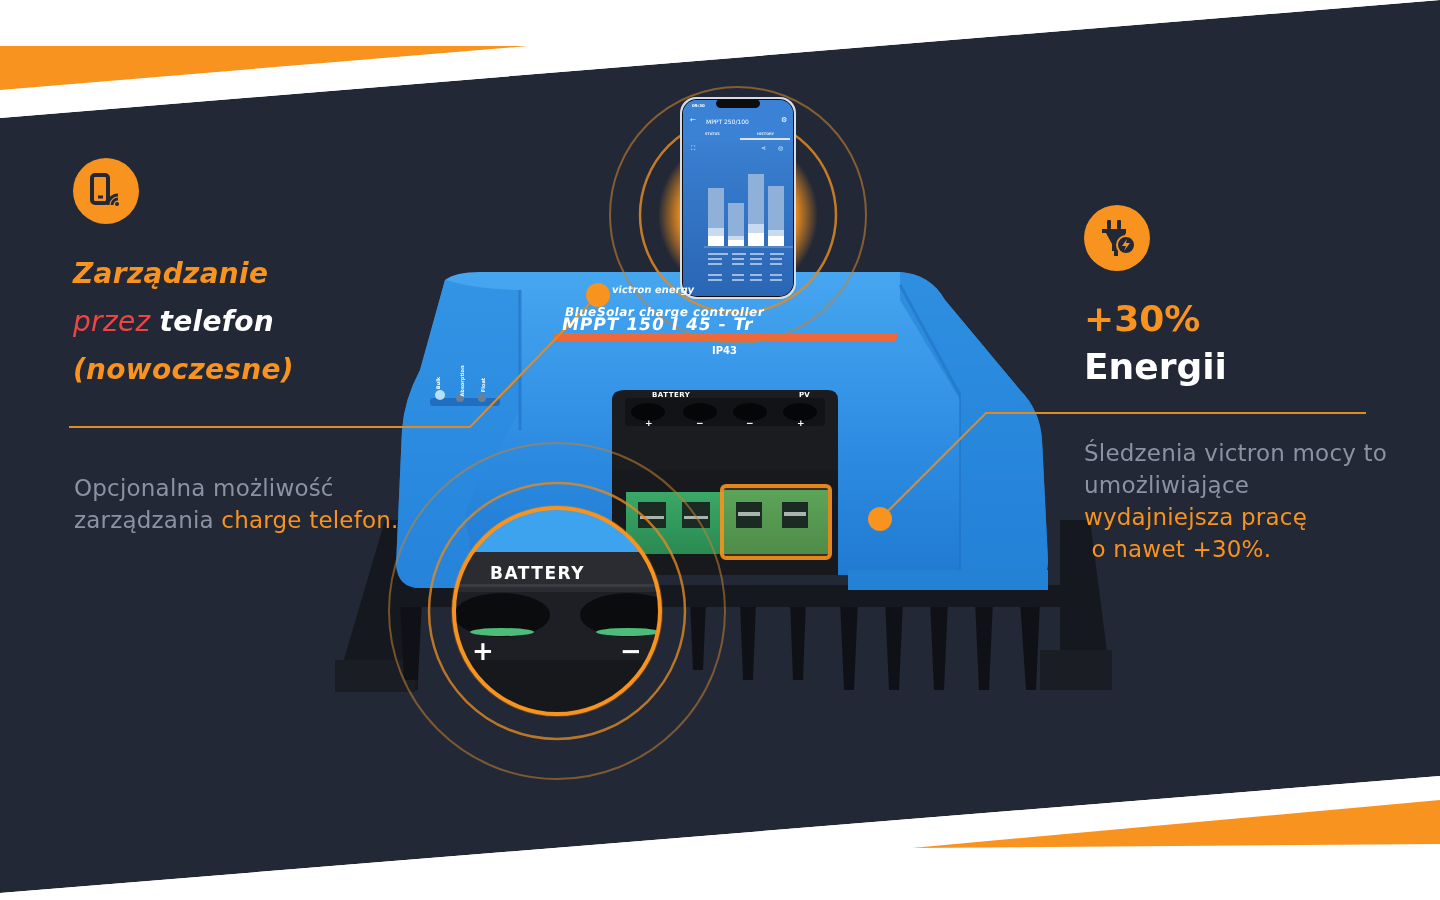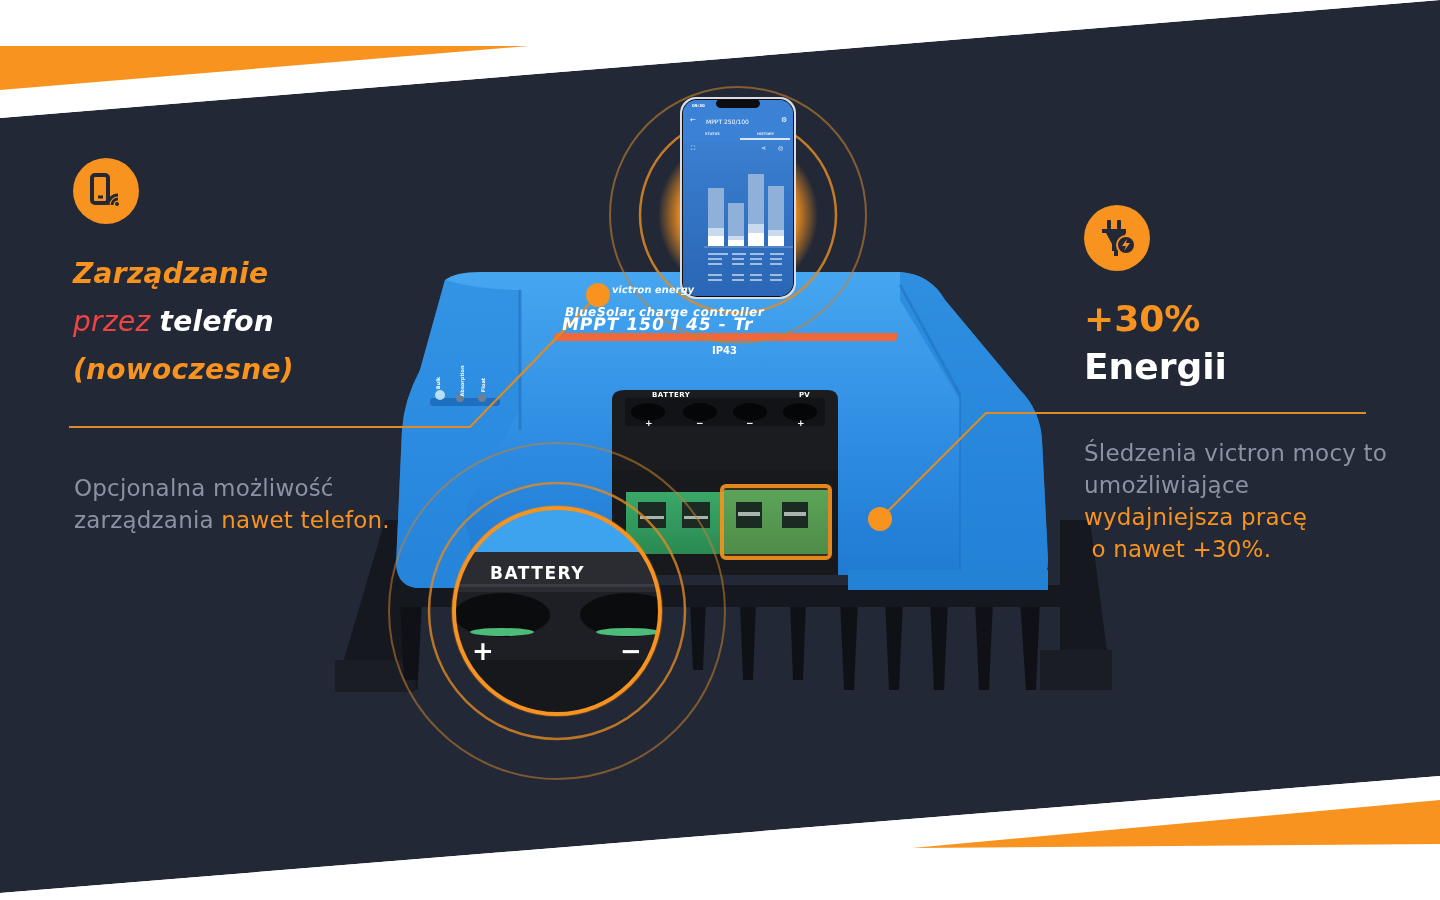--- a/index.html
+++ b/index.html
@@ -264,21 +264,21 @@
     <div class="headline">
       <div class="orange">Zarządzanie</div>
       <div>
         <span class="light">przez </span><span class="white">telefon</span>
       </div>
       <div class="orange">(nowoczesne)</div>
     </div>
     <div class="desc">
       <div>Opcjonalna możliwość</div>
       <div>
-        <span>zarządzania </span><span class="hl">nawet telefon.</span>
+        <span>zarządzania </span><span class="hl">charge telefon.</span>
       </div>
     </div>
   </div>
 
   <div class="feature right-feature">
     <div class="icon-circle">
       <svg width="42" height="42" viewBox="0 0 42 42">
         <rect x="11" y="3" width="4" height="9" rx="1" fill="#222836"></rect>
         <rect x="21" y="3" width="4" height="9" rx="1" fill="#222836"></rect>
         <path d="M6 12 H30 V16 L24 27 V34 H16 V27 L10 16 H6 Z" fill="#222836"></path>

